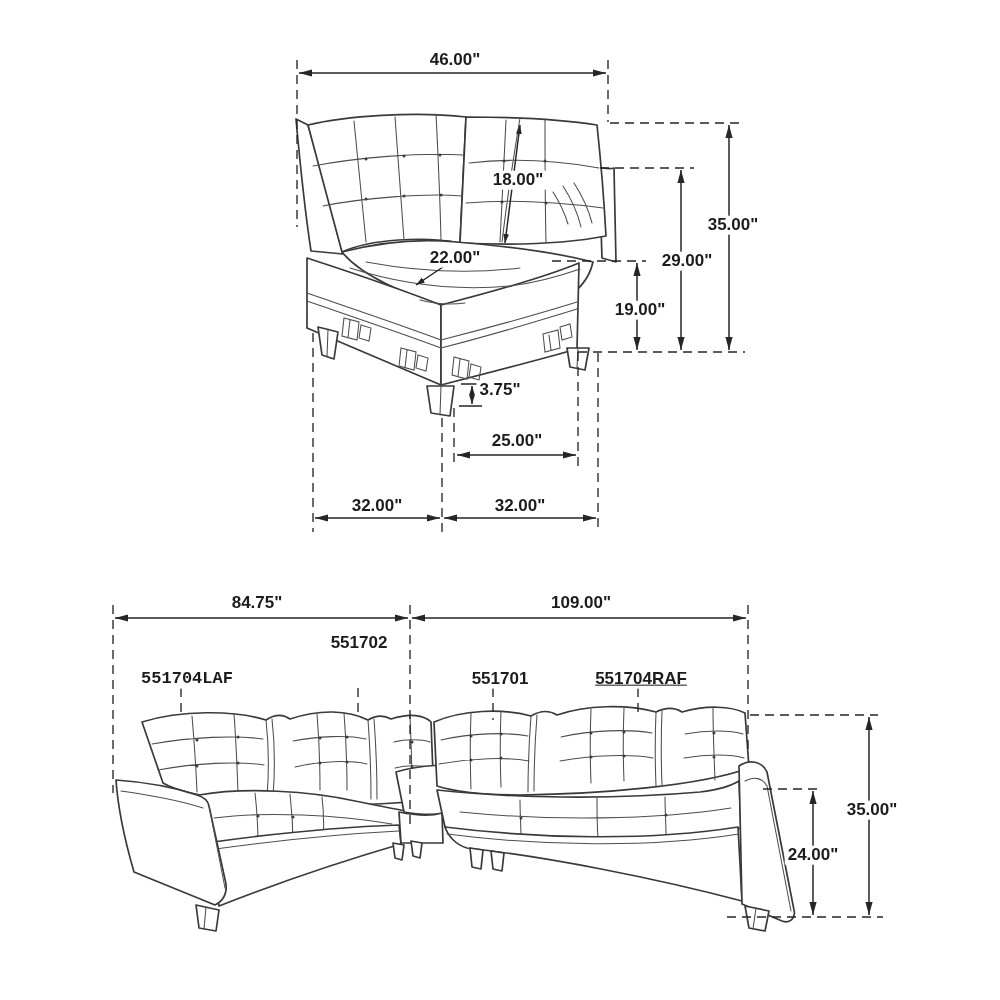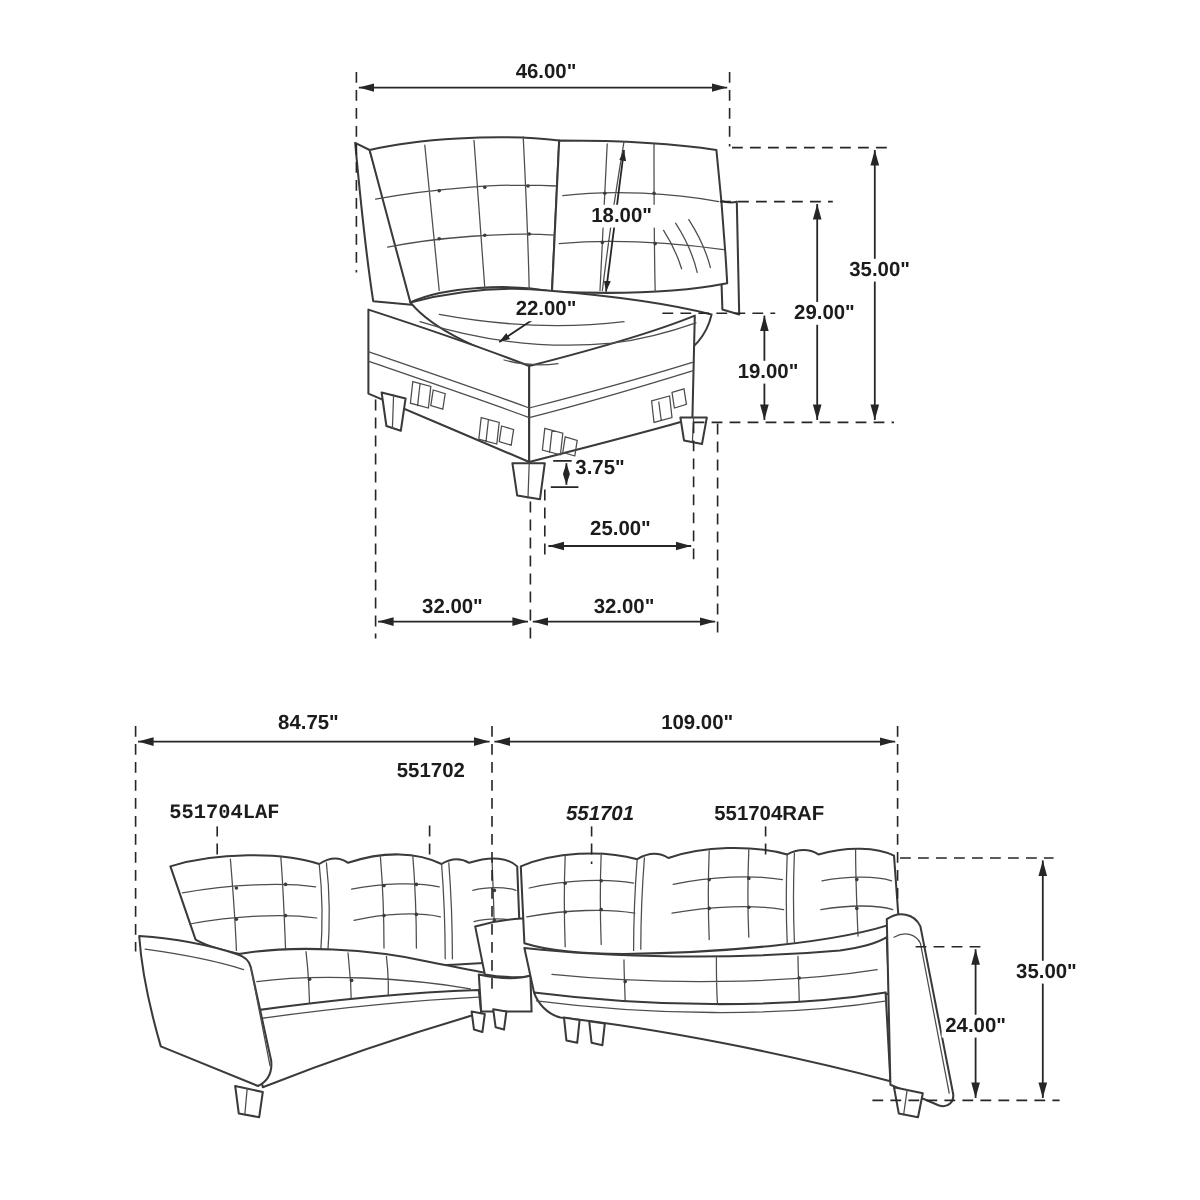--- a/index.html
+++ b/index.html
@@ -230,19 +230,19 @@
   <div class="lbl" style="left:500px;top:390px;">3.75"</div>
   <div class="lbl" style="left:517px;top:441px;">25.00"</div>
   <div class="lbl" style="left:377px;top:506px;">32.00"</div>
   <div class="lbl" style="left:520px;top:506px;">32.00"</div>
 
   <div class="lbl" style="left:257px;top:603px;">84.75"</div>
   <div class="lbl" style="left:581px;top:603px;">109.00"</div>
 
   <div class="lbl" style="left:187px;top:679px;font-family:Liberation Mono, monospace;">551704LAF</div>
   <div class="lbl" style="left:359px;top:643px;">551702</div>
-  <div class="lbl" style="left:500px;top:679px;font-style:italic;">551701</div>
-  <div class="lbl" style="left:641px;top:679px;">551704RAF</div>
+  <div class="lbl" style="left:500px;top:679px;">551701</div>
+  <div class="lbl" style="left:641px;top:679px;text-decoration:underline;">551704RAF</div>
 
   <div class="lbl" style="left:872px;top:810px;">35.00"</div>
   <div class="lbl" style="left:813px;top:855px;">24.00"</div>
 
 </div>
 
 </body></html>

